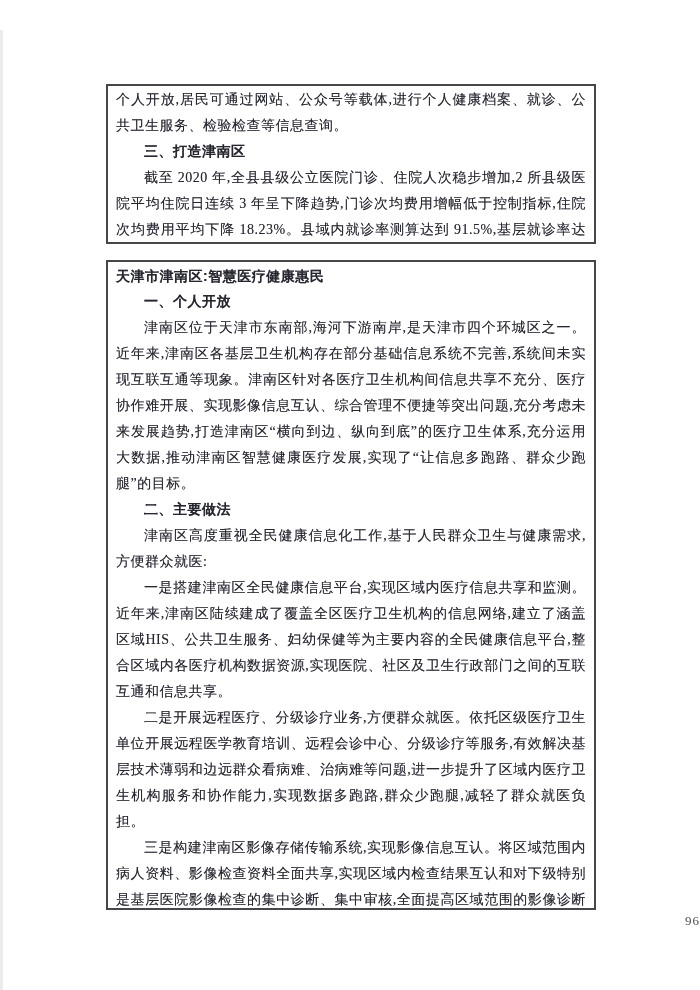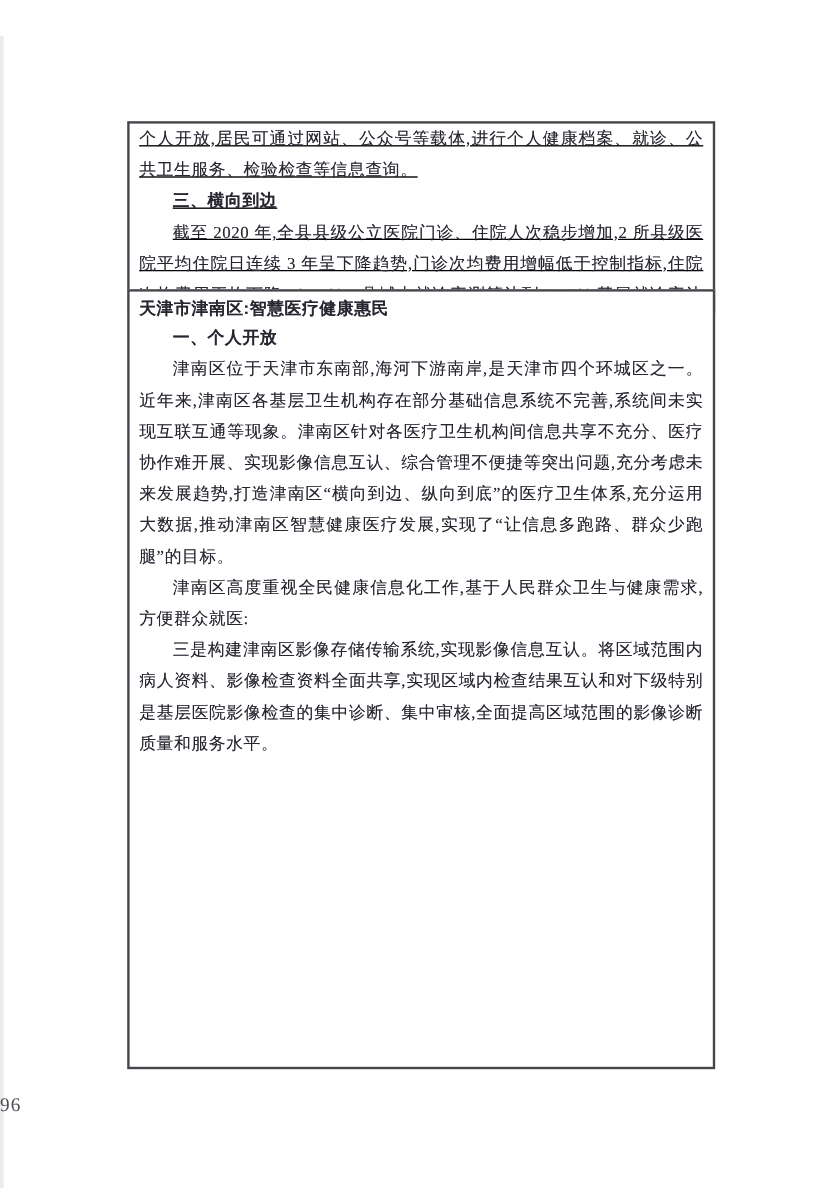--- a/index.html
+++ b/index.html
@@ -25,22 +25,22 @@
   .doc-box {
     position: absolute;
     left: 106px;
     width: 490px;
     border: 2px solid #46464c;
     box-sizing: border-box;
     padding: 1px 8px 0 8px;
     overflow: hidden;
     background: #ffffff;
   }
-  #section-end-box   { top: 101px;  height: 160px; text-decoration: underline; }
-  #case-study-box    { top: 241px; height: 650px; }
+  #section-end-box   { top: 84px;  height: 160px; }
+  #case-study-box    { top: 260px; height: 650px; }
   .doc-box p {
     margin: 0;
     font-size: 14px;
     line-height: 26px;
     color: #26262e;
     text-align: justify;
     text-justify: inter-ideograph;
     letter-spacing: 0.5px;
     text-shadow: 0 0 0.5px rgba(45,45,70,0.45);
   }
@@ -58,39 +58,42 @@
     font-size: 15px;
     line-height: 27px;
     letter-spacing: 1px;
     color: #222229;
   }
   .page-number {
     position: absolute;
     top: 913px;
     left: 0;
     width: 100%;
-    text-align: left;
-    font-size: 16px;
+    text-align: right;
+    font-size: 13px;
     color: #4d4d55;
     letter-spacing: 1px;
   }
 </style>
 </head>
 <body>
 
 <div class="scan-edge"></div>
 
 <div class="doc-box" id="section-end-box">
   <p class="para-noindent">个人开放,居民可通过网站、公众号等载体,进行个人健康档案、就诊、公共卫生服务、检验检查等信息查询。</p>
-  <p class="sub-heading">三、横向到边</p>
+  <p class="sub-heading">三、打造津南区</p>
   <p class="para-indent">截至 2020 年,全县县级公立医院门诊、住院人次稳步增加,2 所县级医院平均住院日连续 3 年呈下降趋势,门诊次均费用增幅低于控制指标,住院次均费用平均下降 18.23%。县域内就诊率测算达到 91.5%,基层就诊率达到 60%。</p>
 </div>
 
 <div class="doc-box" id="case-study-box">
   <p class="case-title">天津市津南区:智慧医疗健康惠民</p>
   <p class="sub-heading">一、个人开放</p>
   <p class="para-indent">津南区位于天津市东南部,海河下游南岸,是天津市四个环城区之一。近年来,津南区各基层卫生机构存在部分基础信息系统不完善,系统间未实现互联互通等现象。津南区针对各医疗卫生机构间信息共享不充分、医疗协作难开展、实现影像信息互认、综合管理不便捷等突出问题,充分考虑未来发展趋势,打造津南区“横向到边、纵向到底”的医疗卫生体系,充分运用大数据,推动津南区智慧健康医疗发展,实现了“让信息多跑路、群众少跑腿”的目标。</p>
+  <p class="sub-heading">二、主要做法</p>
   <p class="para-indent">津南区高度重视全民健康信息化工作,基于人民群众卫生与健康需求,方便群众就医:</p>
+  <p class="para-indent">一是搭建津南区全民健康信息平台,实现区域内医疗信息共享和监测。近年来,津南区陆续建成了覆盖全区医疗卫生机构的信息网络,建立了涵盖区域HIS、公共卫生服务、妇幼保健等为主要内容的全民健康信息平台,整合区域内各医疗机构数据资源,实现医院、社区及卫生行政部门之间的互联互通和信息共享。</p>
+  <p class="para-indent">二是开展远程医疗、分级诊疗业务,方便群众就医。依托区级医疗卫生单位开展远程医学教育培训、远程会诊中心、分级诊疗等服务,有效解决基层技术薄弱和边远群众看病难、治病难等问题,进一步提升了区域内医疗卫生机构服务和协作能力,实现数据多跑路,群众少跑腿,减轻了群众就医负担。</p>
   <p class="para-indent">三是构建津南区影像存储传输系统,实现影像信息互认。将区域范围内病人资料、影像检查资料全面共享,实现区域内检查结果互认和对下级特别是基层医院影像检查的集中诊断、集中审核,全面提高区域范围的影像诊断质量和服务水平。</p>
 
 </div>
 
 <div class="page-number">96</div>
 
 </body></html>

